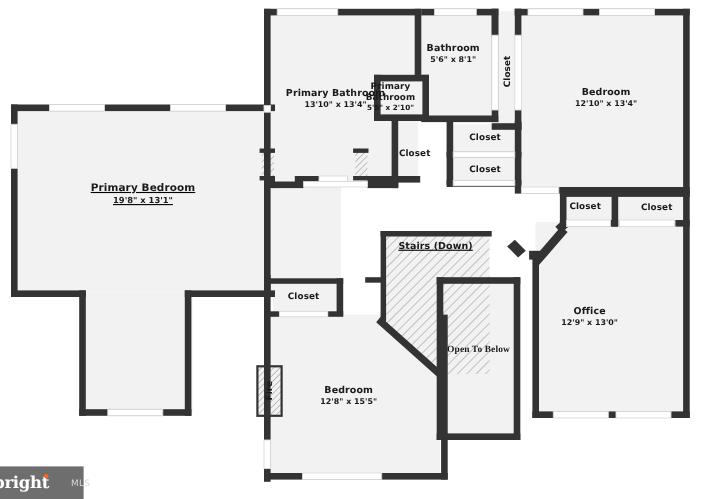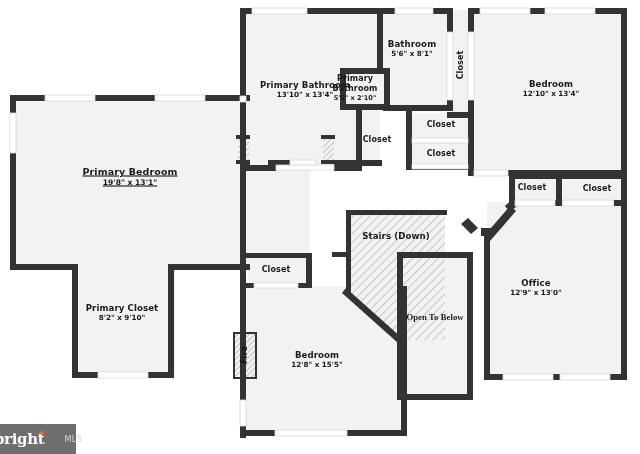--- a/index.html
+++ b/index.html
@@ -276,24 +276,20 @@
 
       <rect x="240" y="96" width="6" height="6" fill="#ffffff" stroke="#d8d8d8" stroke-width="0.8"></rect>
     </g>
   </svg>
 
   <div class="room-label lbl-lg" style="left:130px; top:176px;text-decoration:underline;">
     <span class="room-name">Primary Bedroom</span>
     <span class="room-dims">19'8" x 13'1"</span>
   </div>
 
-  <div class="room-label lbl-md" style="left:122px; top:313px;">
-    <span class="room-name">Primary Closet</span>
-    <span class="room-dims">8'2" x 9'10"</span>
-  </div>
 
   <div class="room-label lbl-md" style="left:305px; top:90px;">
     <span class="room-name">Primary Bathroom</span>
     <span class="room-dims">13'10" x 13'4"</span>
   </div>
 
   <div class="room-label lbl-sm lbl-two" style="left:355px; top:88px;">
     <span class="room-name">Primary
 Bathroom</span>
     <span class="room-dims">5'5" x 2'10"</span>
@@ -334,21 +330,21 @@
   <div class="room-label lbl-sm" style="left:532px; top:188px;">
     <span class="room-name">Closet</span>
   </div>
   <div class="room-label lbl-sm" style="left:597px; top:189px;">
     <span class="room-name">Closet</span>
   </div>
   <div class="room-label lbl-sm" style="left:276px; top:270px;">
     <span class="room-name">Closet</span>
   </div>
 
-  <div class="room-label lbl-md" style="left:396px; top:236px;">
+  <div class="room-label lbl-md" style="left:396px; top:224px;text-decoration:underline;">
     <span class="room-name">Stairs (Down)</span>
   </div>
   <div class="room-label lbl-md" style="left:435px; top:317px;font-family:Liberation Serif, serif;">
     <span class="room-name">Open To Below</span>
   </div>
   <div class="room-label lbl-sm lbl-vert" style="left:245px; top:355px;">
     <span class="room-name">Fire</span>
   </div>
 
   <div id="watermark">

